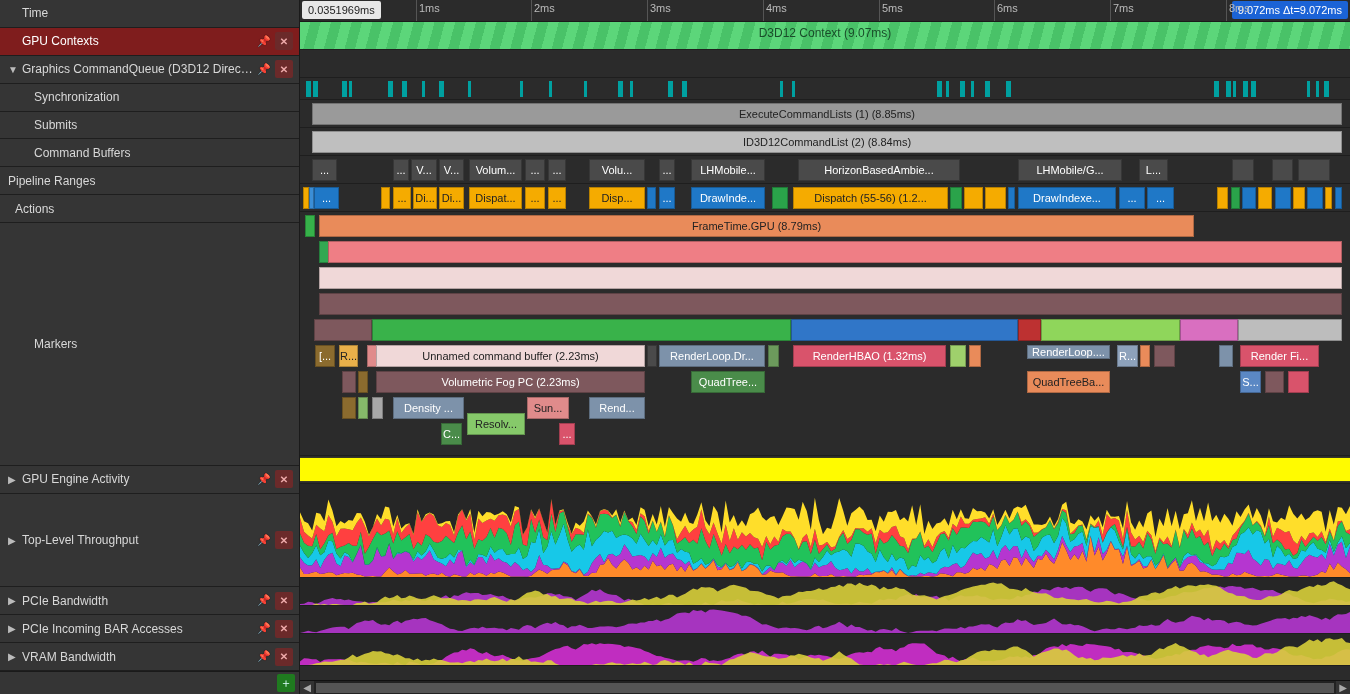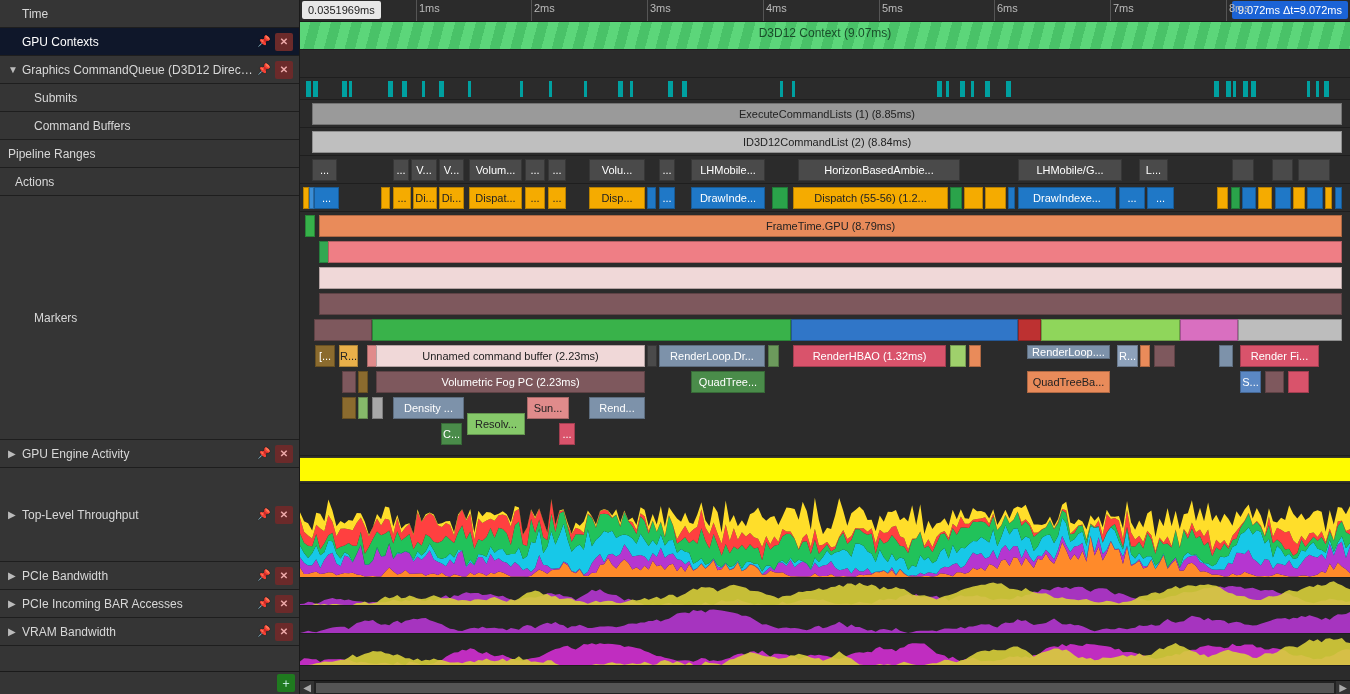--- a/index.html
+++ b/index.html
@@ -36,21 +36,21 @@
   text-overflow: ellipsis;
 }
 .sb-row .label { flex: 1; overflow: hidden; text-overflow: ellipsis; }
 .sb-row .chev { width: 14px; color: #bbb; font-size: 10px; }
 .sb-row .pin, .sb-row .close {
   width: 18px; height: 18px; display: inline-flex; align-items: center; justify-content: center;
   margin-left: 2px; cursor: pointer; font-size: 11px;
 }
 .sb-row .pin { color: #ccc; text-shadow: 0 0 1px #000; }
 .sb-row .close { background: #6b2a2a; border-radius: 2px; color: #eaa; font-weight: bold; font-size: 10px; }
-.sb-row.sel { background: #0f172a; color: #fff; justify-content: center; }
+.sb-row.sel { background: #7f1d1d; color: #fff; justify-content: center; }
 .sb-row.tall-markers { height: 244px; align-items: center; border-bottom: 1px solid #1e1e1e; }
 .sb-row.tall-tlt   { height: 94px; align-items: center; }
 .sb-row.small     { height: 28px; }
 
 .sb-bottom {
   margin-top: auto;
   display: flex; align-items: center; justify-content: flex-end;
   border-top: 1px solid #1a1a1a; padding: 2px 4px;
 }
 .sb-bottom .addbtn {
@@ -121,20 +121,23 @@
       <span class="chev"></span>
       <span class="label">GPU Contexts</span>
       <span class="pin">📌</span>
       <span class="close">✕</span>
     </div>
     <div class="sb-row">
       <span class="chev">▼</span>
       <span class="label">Graphics CommandQueue (D3D12 Direct Q...</span>
       <span class="pin">📌</span>
       <span class="close">✕</span>
+    </div>
+    <div class="sb-row" style="padding-left:34px">
+      <span class="label">Synchronization</span>
     </div>
     <div class="sb-row" style="padding-left:34px">
       <span class="label">Submits</span>
     </div>
     <div class="sb-row" style="padding-left:34px">
       <span class="label">Command Buffers</span>
     </div>
     <div class="sb-row" style="">
       <span class="label">Pipeline Ranges</span>
     </div>
@@ -296,21 +299,21 @@
           <div class="span nolabel dark" style="left: 942px; width: 14px; background: rgb(31, 120, 199);"></div>
           <div class="span nolabel light" style="left: 958px; width: 14px; background: rgb(245, 171, 0);"></div>
           <div class="span nolabel dark" style="left: 975px; width: 16px; background: rgb(31, 120, 199);"></div>
           <div class="span nolabel light" style="left: 993px; width: 12px; background: rgb(245, 171, 0);"></div>
           <div class="span nolabel dark" style="left: 1007px; width: 16px; background: rgb(31, 120, 199);"></div>
           <div class="span nolabel light" style="left: 1025px; width: 7px; background: rgb(245, 171, 0);"></div>
           <div class="span nolabel dark" style="left: 1035px; width: 7px; background: rgb(31, 120, 199);"></div>
         </div>
         <div style="position: relative; border-bottom: 1px solid rgb(30, 30, 30); background: rgb(43, 43, 43); height: 244px;">
           <div class="span" style="left: 5px; width: 9px; top: 3px; height: 22px; background: rgb(54, 178, 74); color: rgb(34, 34, 34); display: flex; align-items: center; justify-content: center; overflow: hidden; white-space: nowrap; text-overflow: ellipsis; font-size: 11px; border: 1px solid rgba(0, 0, 0, 0.25); padding: 0px 4px;"></div>
-          <div class="span" style="left: 19px; width: 1023px; top: 3px; height: 22px; background: rgb(233, 139, 90); color: rgb(34, 34, 34); display: flex; align-items: center; justify-content: center; overflow: hidden; white-space: nowrap; text-overflow: ellipsis; font-size: 11px; border: 1px solid rgba(0, 0, 0, 0.25); padding: 0px 4px;">FrameTime.GPU (8.79ms)</div>
+          <div class="span" style="left: 19px; width: 875px; top: 3px; height: 22px; background: rgb(233, 139, 90); color: rgb(34, 34, 34); display: flex; align-items: center; justify-content: center; overflow: hidden; white-space: nowrap; text-overflow: ellipsis; font-size: 11px; border: 1px solid rgba(0, 0, 0, 0.25); padding: 0px 4px;">FrameTime.GPU (8.79ms)</div>
           <div class="span" style="left: 19px; width: 9px; top: 29px; height: 22px; background: rgb(50, 168, 82); color: rgb(34, 34, 34); display: flex; align-items: center; justify-content: center; overflow: hidden; white-space: nowrap; text-overflow: ellipsis; font-size: 11px; border: 1px solid rgba(0, 0, 0, 0.25); padding: 0px 4px;"></div>
           <div class="span" style="left: 28px; width: 1014px; top: 29px; height: 22px; background: rgb(239, 126, 133); color: rgb(34, 34, 34); display: flex; align-items: center; justify-content: center; overflow: hidden; white-space: nowrap; text-overflow: ellipsis; font-size: 11px; border: 1px solid rgba(0, 0, 0, 0.25); padding: 0px 4px;"></div>
           <div class="span" style="left: 19px; width: 1023px; top: 55px; height: 22px; background: rgb(240, 216, 216); color: rgb(34, 34, 34); display: flex; align-items: center; justify-content: center; overflow: hidden; white-space: nowrap; text-overflow: ellipsis; font-size: 11px; border: 1px solid rgba(0, 0, 0, 0.25); padding: 0px 4px;"></div>
           <div class="span" style="left: 19px; width: 1023px; top: 81px; height: 22px; background: rgb(126, 88, 93); color: rgb(255, 255, 255); display: flex; align-items: center; justify-content: center; overflow: hidden; white-space: nowrap; text-overflow: ellipsis; font-size: 11px; border: 1px solid rgba(0, 0, 0, 0.25); padding: 0px 4px;"></div>
           <div class="span" style="left: 14px; width: 58px; top: 107px; height: 22px; background: rgb(126, 88, 93); color: rgb(255, 255, 255); display: flex; align-items: center; justify-content: center; overflow: hidden; white-space: nowrap; text-overflow: ellipsis; font-size: 11px; border: 1px solid rgba(0, 0, 0, 0.25); padding: 0px 4px;"></div>
           <div class="span" style="left: 72px; width: 419px; top: 107px; height: 22px; background: rgb(57, 178, 74); color: rgb(34, 34, 34); display: flex; align-items: center; justify-content: center; overflow: hidden; white-space: nowrap; text-overflow: ellipsis; font-size: 11px; border: 1px solid rgba(0, 0, 0, 0.25); padding: 0px 4px;"></div>
           <div class="span" style="left: 491px; width: 227px; top: 107px; height: 22px; background: rgb(48, 118, 200); color: rgb(255, 255, 255); display: flex; align-items: center; justify-content: center; overflow: hidden; white-space: nowrap; text-overflow: ellipsis; font-size: 11px; border: 1px solid rgba(0, 0, 0, 0.25); padding: 0px 4px;"></div>
           <div class="span" style="left: 718px; width: 23px; top: 107px; height: 22px; background: rgb(189, 49, 49); color: rgb(255, 255, 255); display: flex; align-items: center; justify-content: center; overflow: hidden; white-space: nowrap; text-overflow: ellipsis; font-size: 11px; border: 1px solid rgba(0, 0, 0, 0.25); padding: 0px 4px;"></div>
           <div class="span" style="left: 741px; width: 139px; top: 107px; height: 22px; background: rgb(143, 214, 91); color: rgb(34, 34, 34); display: flex; align-items: center; justify-content: center; overflow: hidden; white-space: nowrap; text-overflow: ellipsis; font-size: 11px; border: 1px solid rgba(0, 0, 0, 0.25); padding: 0px 4px;"></div>
           <div class="span" style="left: 880px; width: 58px; top: 107px; height: 22px; background: rgb(217, 111, 192); color: rgb(34, 34, 34); display: flex; align-items: center; justify-content: center; overflow: hidden; white-space: nowrap; text-overflow: ellipsis; font-size: 11px; border: 1px solid rgba(0, 0, 0, 0.25); padding: 0px 4px;"></div>

